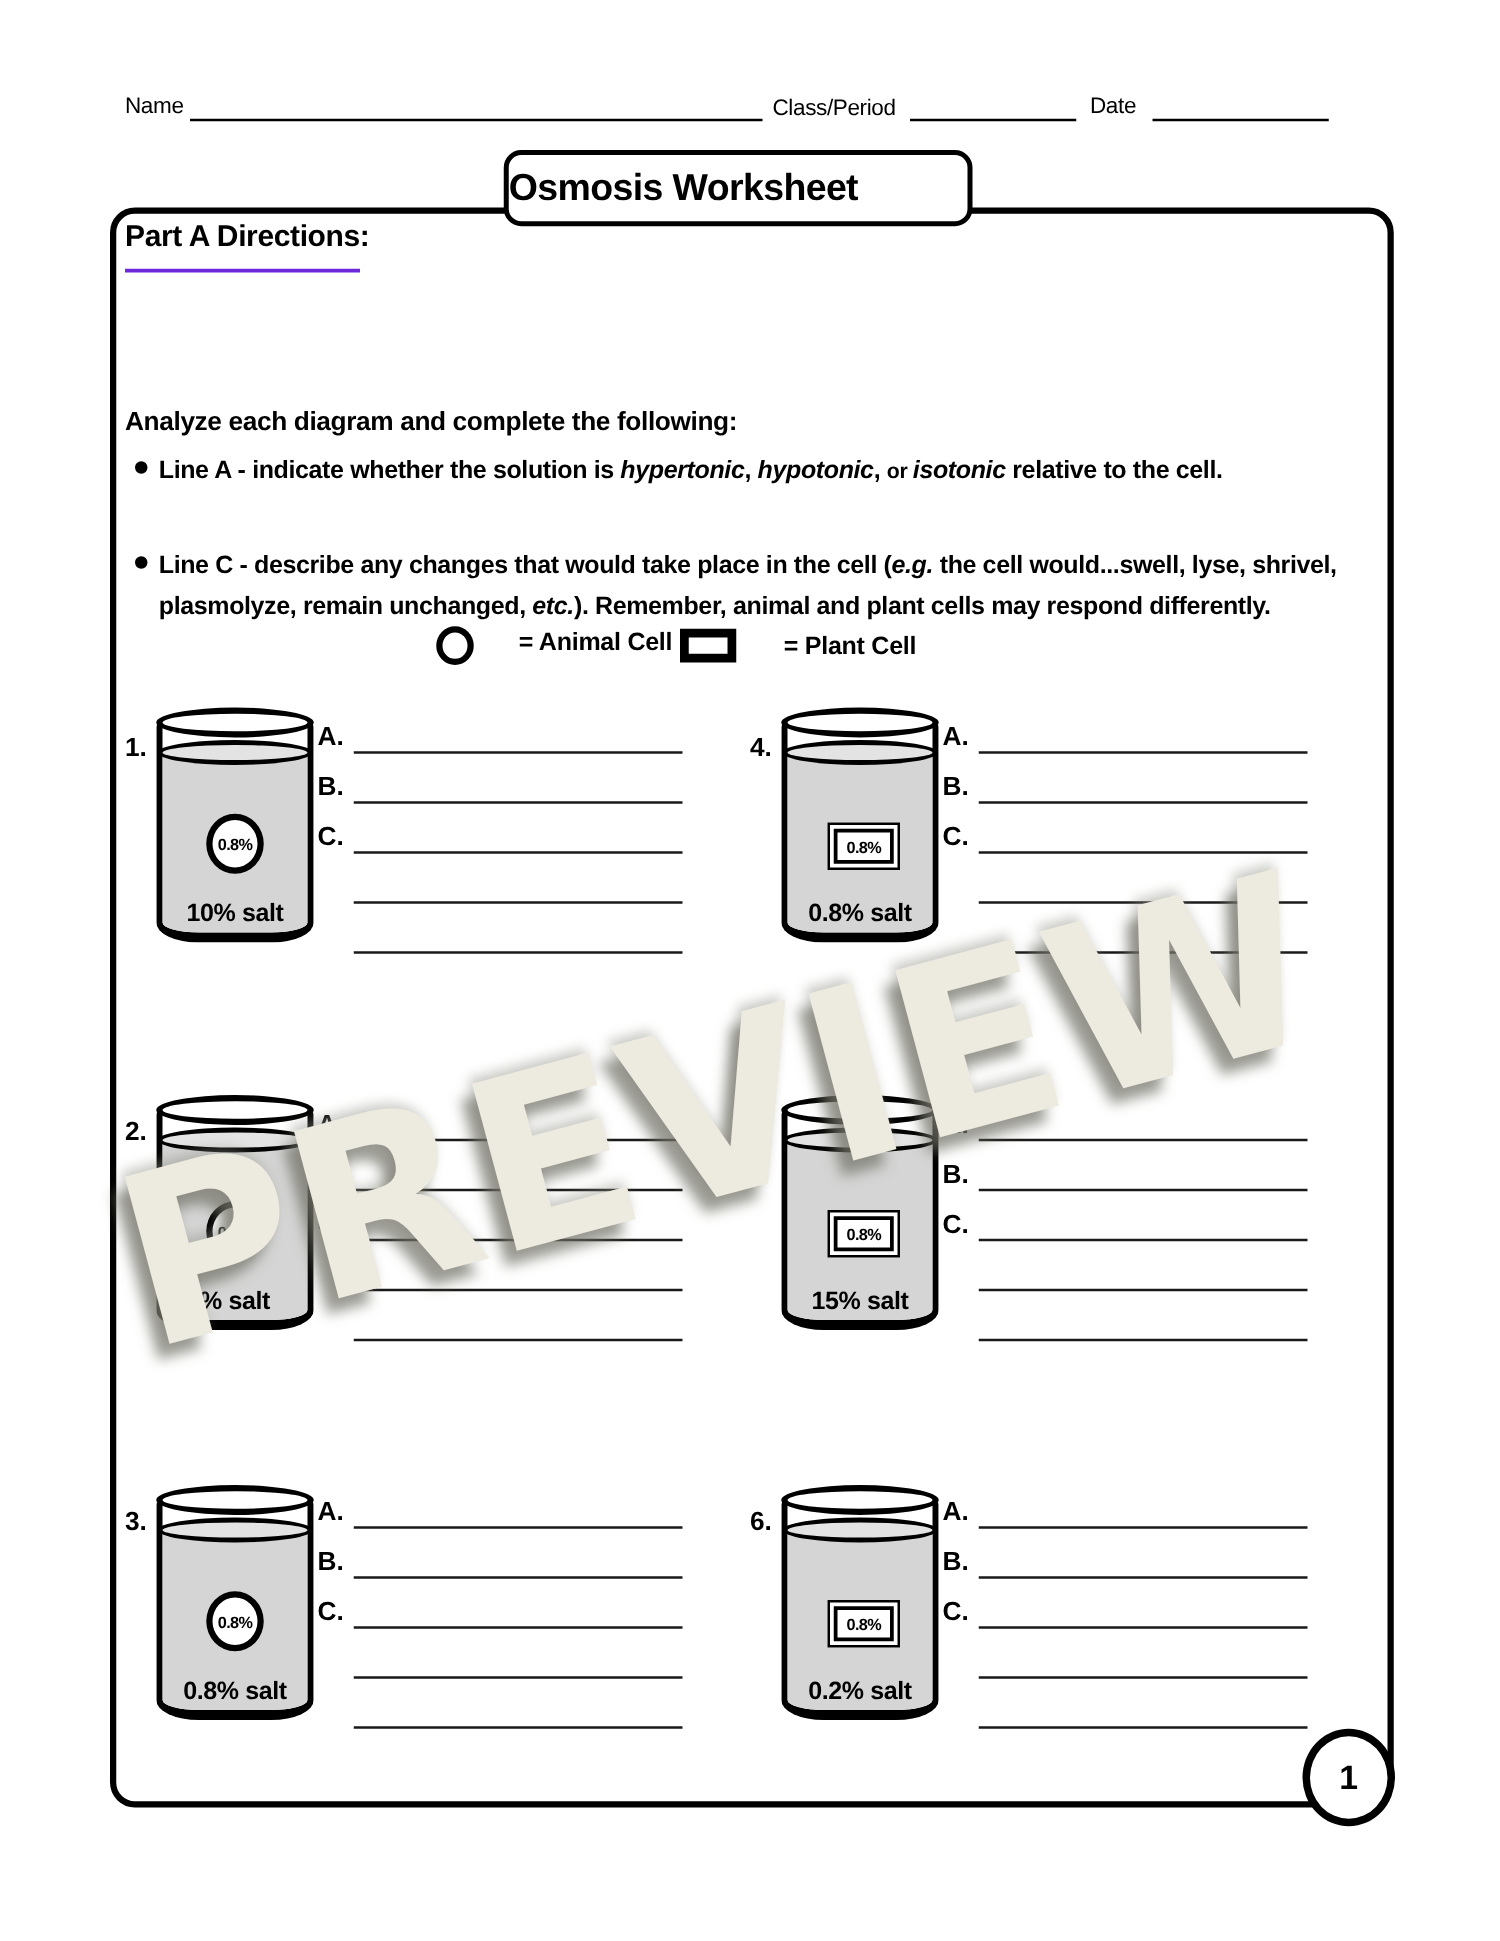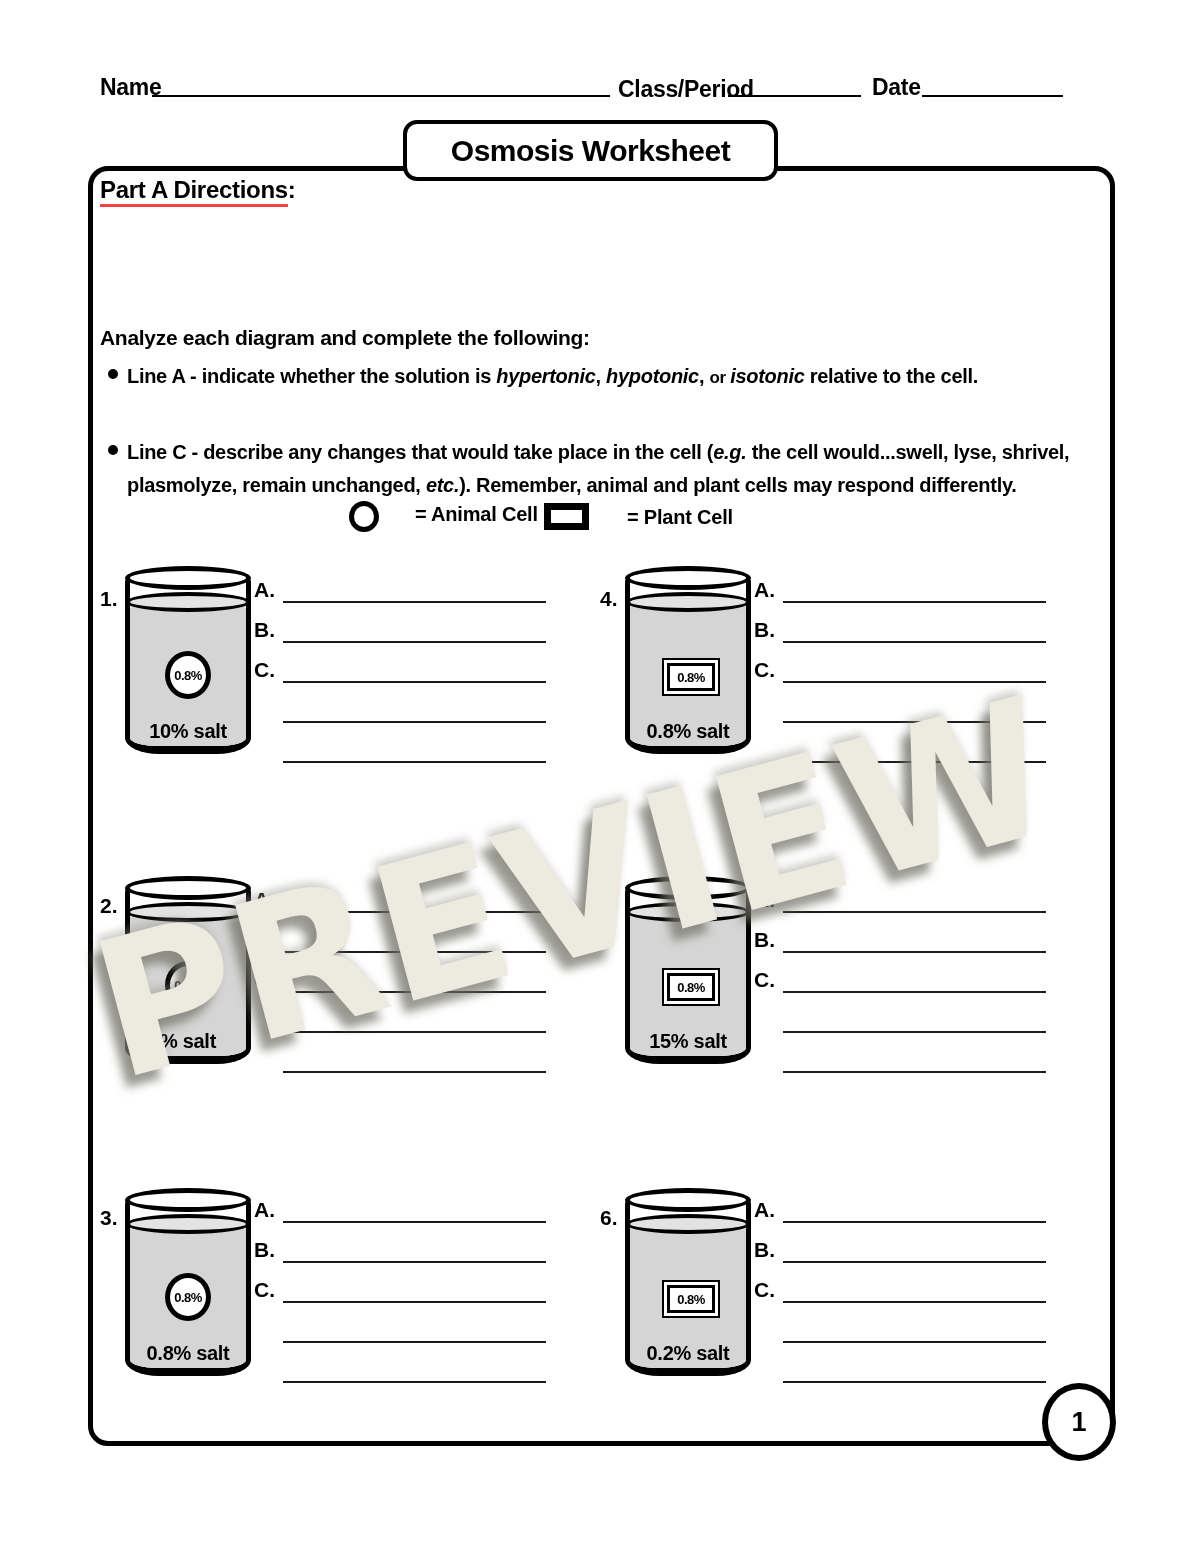--- a/index.html
+++ b/index.html
@@ -1,33 +1,33 @@
 <!DOCTYPE html>
 <html><head>
 <meta charset="utf-8">
 <style>
   html,body{margin:0;padding:0;background:#ffffff;}
   .page{position:relative;width:1200px;height:1553px;background:#fff;overflow:hidden;
         font-family:"Liberation Sans",sans-serif;color:#000;}
   .abs{position:absolute;}
 
   
-  .hdr-label{font-size:23px;font-weight:bold;letter-spacing:-0.3px;}
+  .hdr-label{font-size:18px;font-weight:normal;letter-spacing:-0.3px;}
   .hdr-line{border-bottom:2px solid #000;height:20px;}
 
   
   .title-box{left:403px;top:120px;width:367px;height:53px;background:#fff;border:4px solid #000;
-             border-radius:14px;z-index:5;display:flex;align-items:center;justify-content:center;}
+             border-radius:14px;z-index:5;display:flex;align-items:center;}
   .title-text{font-size:30px;font-weight:bold;letter-spacing:-0.5px;}
 
   
   .main-box{left:88px;top:166px;width:1017px;height:1270px;border:5px solid #000;border-radius:20px;z-index:1;}
 
   .parta-head{left:100px;top:176px;font-size:24px;font-weight:bold;letter-spacing:-0.3px;z-index:2;}
-  .parta-head .ul{border-bottom:3px solid #ef4444;padding-bottom:1px;}
+  .parta-head .ul{border-bottom:3px solid #6d28d9;padding-bottom:12px;}
   .para{left:100px;top:212px;width:1002px;font-size:20.5px;font-weight:bold;line-height:34px;
         text-align:justify;letter-spacing:-0.3px;z-index:2;}
   .analyze{left:100px;top:326px;font-size:21px;font-weight:bold;letter-spacing:-0.3px;z-index:2;}
 
   .bullet-row{left:108px;width:990px;z-index:2;display:flex;}
   .bullet-dot{width:10px;height:10px;border-radius:50%;background:#000;margin-top:9px;flex:0 0 10px;}
   .bullet-text{margin-left:9px;font-size:20px;font-weight:bold;line-height:33px;letter-spacing:-0.3px;}
   .bi{font-style:italic;}
   .i{font-style:italic;font-weight:bold;}
   .or-seg{font-weight:600;font-size:17px;}

